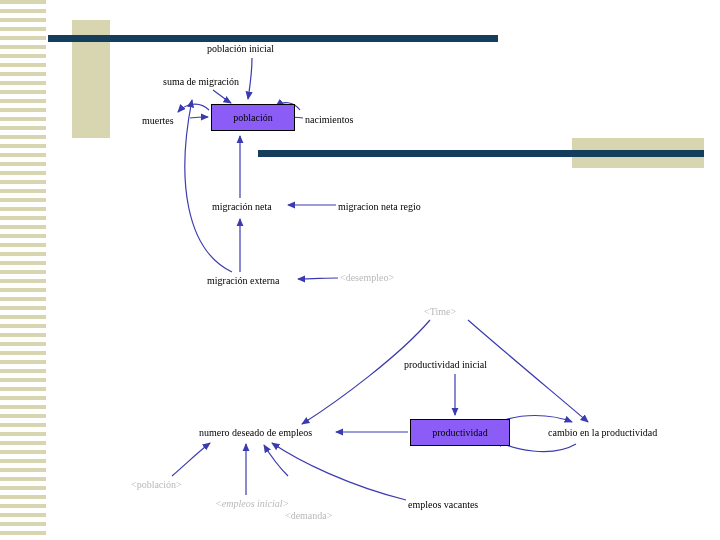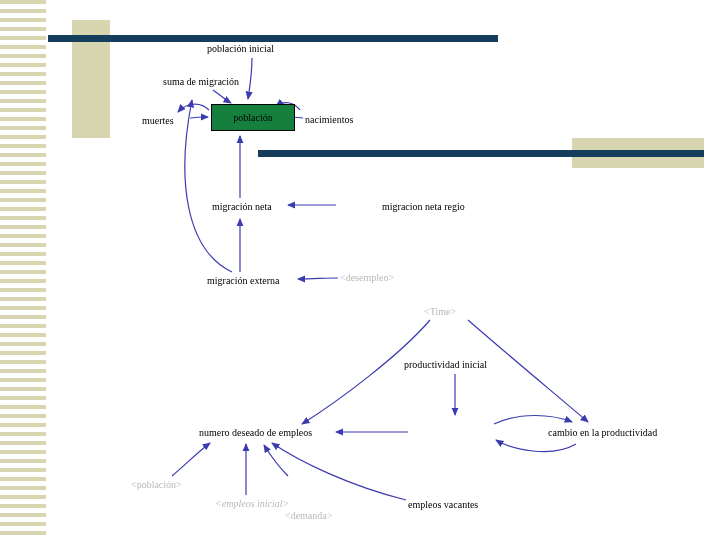--- a/index.html
+++ b/index.html
@@ -79,21 +79,21 @@
     font-size: 10px;
     color: #000000;
     white-space: nowrap;
     line-height: 13px;
   }
   .node.ghost {
     color: #b9b9b9;
   }
   .node.boxed {
     border: 1px solid #000000;
-    background: #15803d;
+    background: #8b5cf6;
     padding: 6px 8px;
     text-align: center;
   }
   .node.clip {
     overflow: hidden;
   }
 </style>
 </head>
 <body>
 
@@ -162,30 +162,31 @@
   <div class="node clip" style="left:163px; top:75px; width:90px;">suma de migración</div>
 
   <div class="node boxed" style="left:211px; top:104px; width:66px;">población</div>
 
   <div class="node" style="left:142px; top:114px;">muertes</div>
 
   <div class="node" style="left:305px; top:113px;">nacimientos</div>
 
   <div class="node" style="left:212px; top:200px;">migración neta</div>
 
-  <div class="node clip" style="left:338px; top:200px; width:92px;margin-left:44px;">migracion neta regio</div>
+  <div class="node clip" style="left:338px; top:200px; width:92px;">migracion neta regio</div>
 
   <div class="node" style="left:207px; top:274px;">migración externa</div>
 
   <div class="node ghost" style="left:340px; top:271px;">&lt;desempleo&gt;</div>
 
   <div class="node ghost" style="left:424px; top:305px;">&lt;Time&gt;</div>
 
   <div class="node" style="left:404px; top:358px;">productividad inicial</div>
 
+  <div class="node boxed" style="left:410px; top:419px; width:82px;">productividad</div>
 
   <div class="node clip" style="left:548px; top:426px; width:123px;">cambio en la productividad</div>
 
   <div class="node clip" style="left:199px; top:426px; width:132px;">numero deseado de empleos</div>
 
   <div class="node ghost" style="left:131px; top:478px;">&lt;población&gt;</div>
 
   <div class="node ghost" style="left:285px; top:478px;margin-top:31px;">&lt;demanda&gt;</div>
 
   <div class="node ghost" style="left:215px; top:497px;font-style:italic;">&lt;empleos inicial&gt;</div>

